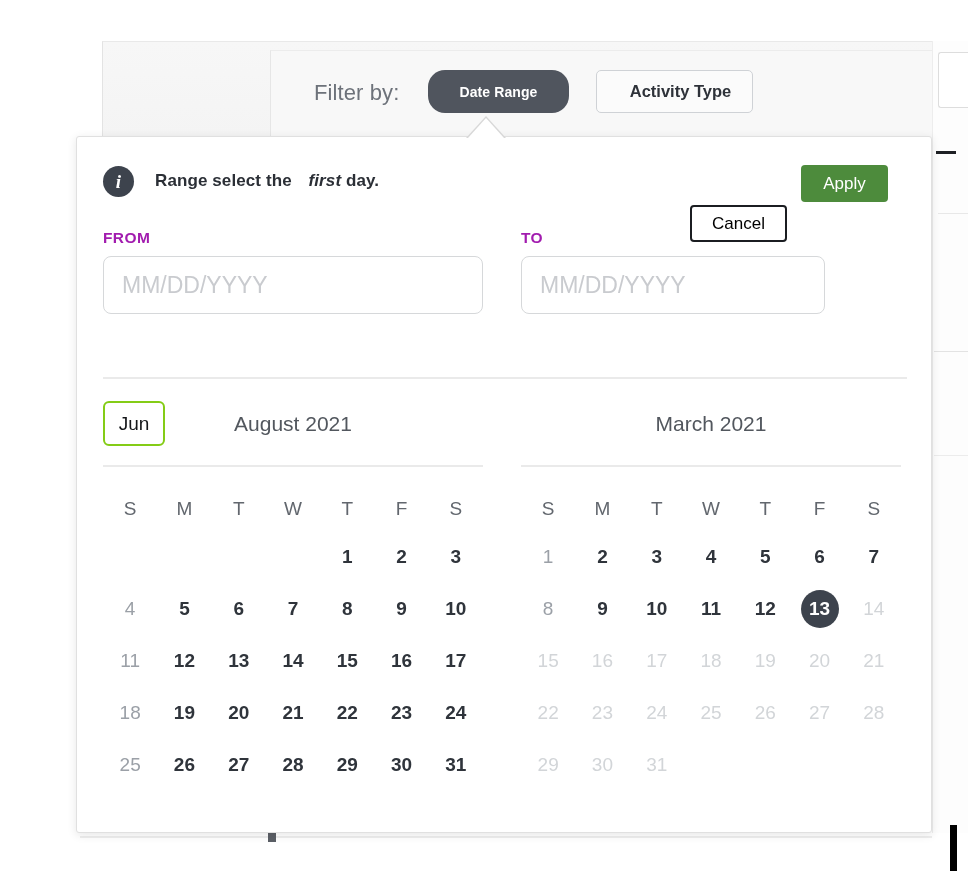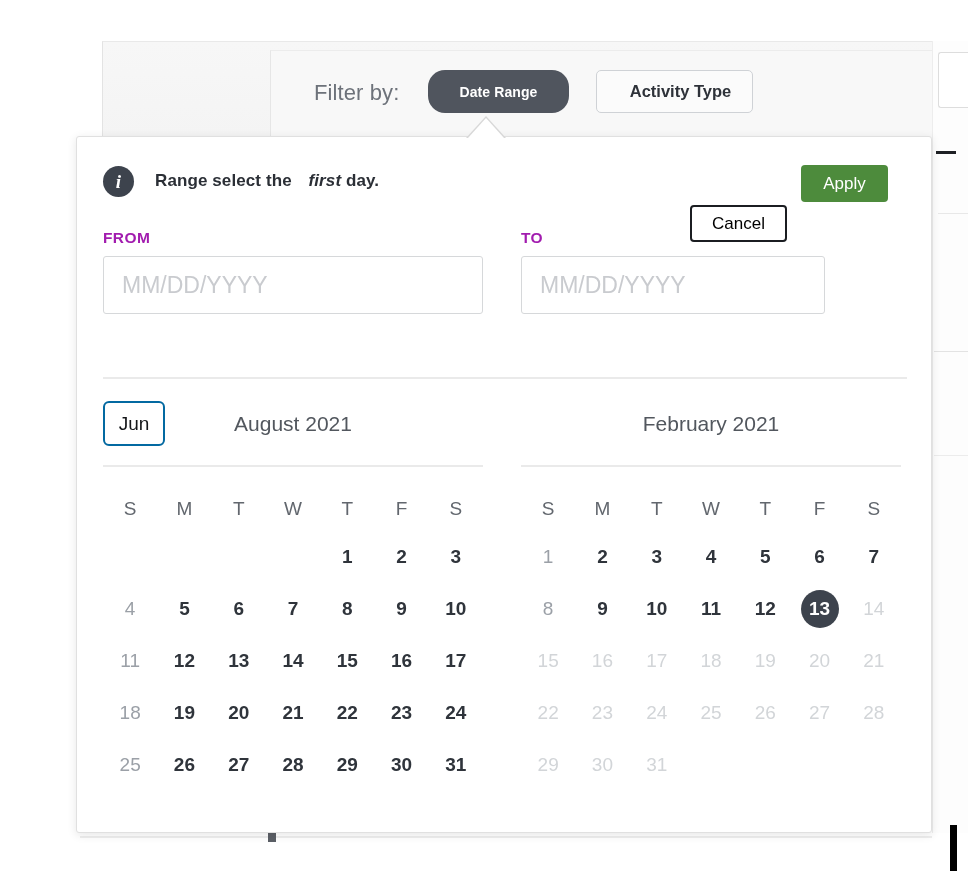--- a/index.html
+++ b/index.html
@@ -163,21 +163,21 @@
 
   
   .field-from { position: absolute; left: 26px; top: 92px; width: 380px; }
   .field-to   { position: absolute; left: 444px; top: 92px; width: 304px; }
   .field-label {
     font-size: 15.5px; font-weight: 700; color: #a21caf;
     letter-spacing: .4px; margin-bottom: 9px;
   }
   .field-input {
     width: 100%; height: 58px;
-    border: 1px solid #d6d8da; border-radius: 3px;
+    border: 1px solid #d6d8da; border-radius: 8px;
     background: #ffffff;
     padding: 0 18px;
     font-size: 23px; color: #2b2f36;
     font-family: "Liberation Sans", sans-serif;
     outline: none;
   }
   .field-input::placeholder { color: #c9cbcf; }
 
   
   .divider-main {
@@ -185,21 +185,21 @@
     width: 804px; height: 2px; background: #eaeaea;
   }
 
   
   .month-head-left  { position: absolute; left: 26px;  top: 264px; width: 380px; height: 48px; }
   .month-head-right { position: absolute; left: 444px; top: 264px; width: 380px; height: 48px; }
   .btn-prevmonth {
     position: absolute; left: 0; top: 0;
     width: 62px; height: 45px;
     background: #ffffff; color: #15171a;
-    border: 2px solid #0369a1; border-radius: 6px;
+    border: 2px solid #84cc16; border-radius: 6px;
     font-size: 19px; font-family: "Liberation Sans", sans-serif;
     display: flex; align-items: center; justify-content: center;
     cursor: pointer;
   }
   .month-title {
     position: absolute; left: 0; top: 0;
     width: 380px; height: 45px;
     display: flex; align-items: center; justify-content: center;
     font-size: 21px; color: #52575e;
   }
@@ -277,21 +277,21 @@
       <input class="field-input" type="text" placeholder="MM/DD/YYYY" style="">
     </div>
 
     <div class="divider-main"></div>
 
     <div class="month-head-left">
       <div class="month-title">August 2021</div>
       <div class="btn-prevmonth">Jun</div>
     </div>
     <div class="month-head-right">
-      <div class="month-title">February 2021</div>
+      <div class="month-title">March 2021</div>
     </div>
 
     <div class="divider-cal-left"></div>
     <div class="divider-cal-right"></div>
 
     <div class="cal cal-left">
       <div class="cal-grid">
           <div class="dow">S</div>
           <div class="dow">M</div>
           <div class="dow">T</div>

